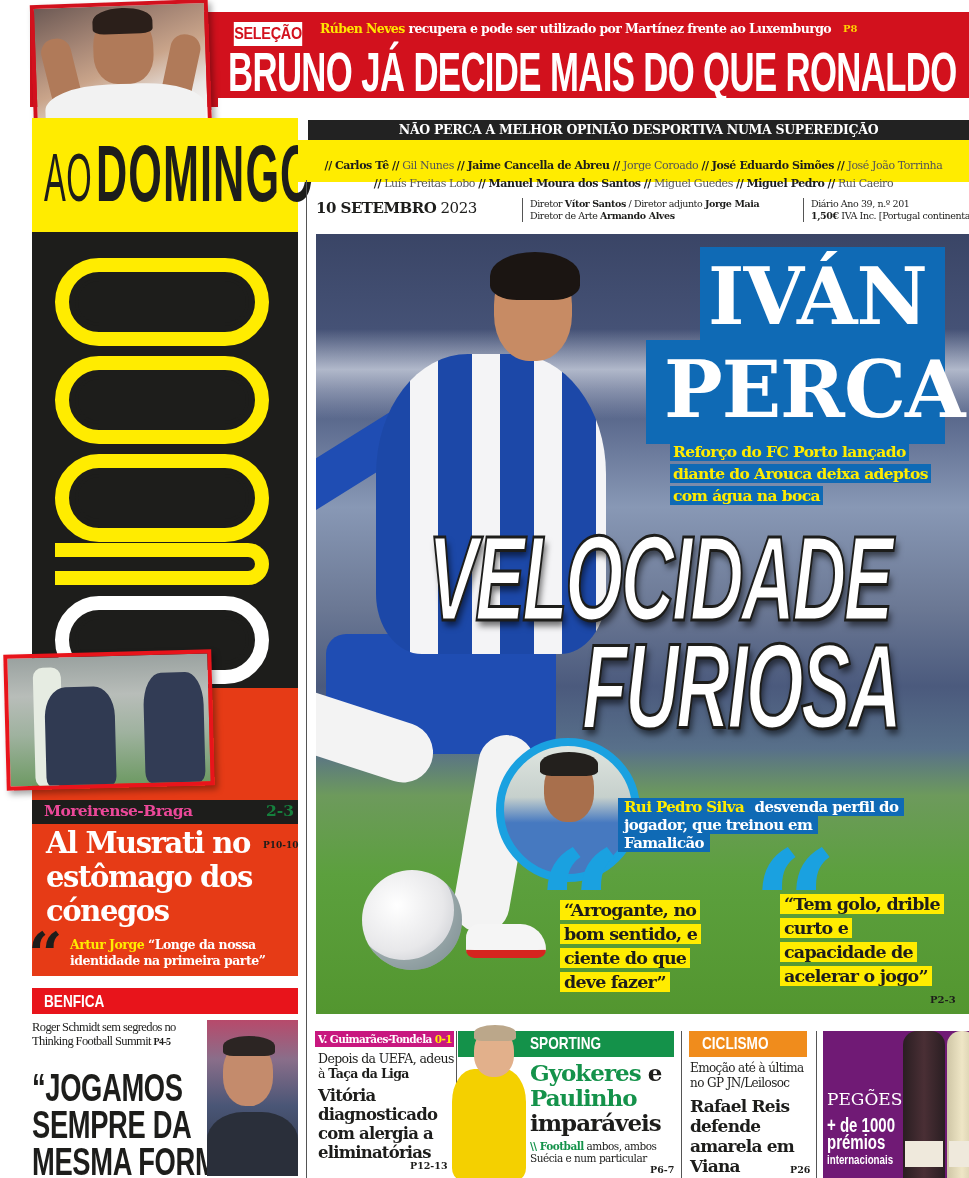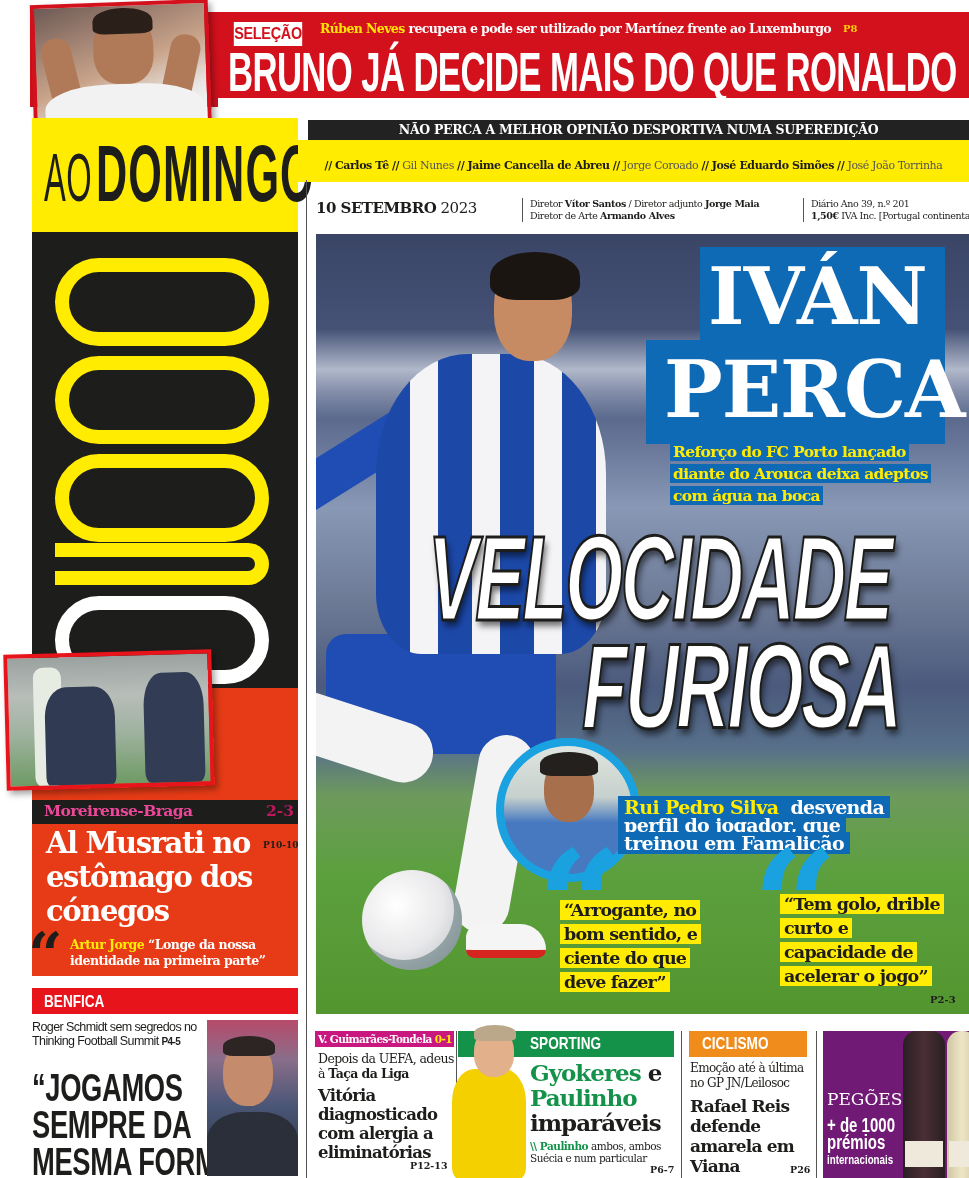--- a/index.html
+++ b/index.html
@@ -87,53 +87,53 @@
      font-size: 120px; line-height: 112px; white-space: nowrap; letter-spacing: -4px; transform: scaleX(0.62); transform-origin: left top;
      -webkit-text-stroke: 3px #1d1d1b; text-shadow: 4px 6px 8px rgba(0,0,0,0.55); }
   .furiosa { left: 582px; top: 630px; font-family: "Liberation Sans", sans-serif; font-weight: 700; font-style: italic; color: #fff;
      font-size: 120px; line-height: 112px; white-space: nowrap; letter-spacing: -4px; transform: scaleX(0.62); transform-origin: left top;
      -webkit-text-stroke: 3px #1d1d1b; text-shadow: 4px 6px 8px rgba(0,0,0,0.55); }
 
   .rps-circle { left: 496px; top: 738px; width: 144px; height: 144px; border-radius: 50%; border: 8px solid #1aa1e0; overflow: hidden;
      background: linear-gradient(180deg,#dfe5e0 0%,#c6d0cc 40%,#4679c0 60%,#4679c0 100%); }
   .rps-circle .face { position:absolute; left: 40px; top: 12px; width: 50px; height: 64px; border-radius: 45%; background: #a86f4c; }
   .rps-circle .hair { position:absolute; left: 36px; top: 6px; width: 58px; height: 24px; border-radius: 50% 50% 20% 20%; background: #23201d; }
-  .rps-caption { left: 618px; top: 798px; width: 282px; font-family: "DejaVu Serif", serif; font-weight: 700; font-size: 19px; line-height: 18px; letter-spacing: -0.6px; color: #fff; }
+  .rps-caption { left: 618px; top: 798px; width: 282px; font-family: "DejaVu Serif", serif; font-weight: 700; font-size: 15px; line-height: 18px; letter-spacing: -0.6px; color: #fff; }
   .rps-caption span { background: #0f6ab5; padding: 0 3px; -webkit-box-decoration-break: clone; box-decoration-break: clone; }
   .rps-caption .hl { color: #ffec00; }
 
   .quote-mark { font-family: "DejaVu Serif", serif; font-weight: 700; color: #1aa1e0; font-size: 150px; line-height: 150px; }
   .qm1 { left: 537px; top: 830px; }
   .qm2 { left: 752px; top: 830px; }
   .quote-box { font-family: "DejaVu Serif", serif; font-weight: 700; color: #1d1d1b; font-size: 17.5px; line-height: 24px; letter-spacing: -0.8px; }
   .quote-box span { background: #ffec00; padding: 0 4px; -webkit-box-decoration-break: clone; box-decoration-break: clone; }
   .q1 { left: 560px; top: 898px; width: 140px; }
   .q2 { left: 780px; top: 892px; width: 175px; }
   .p23 { left: 930px; top: 994px; font-size: 10px; font-weight: 700; color: #1d1d1b; font-family: "DejaVu Serif", serif; }
 
   
   .mb-photo { left: 5px; top: 652px; width: 208px; height: 136px; border: 4px solid #e8141b; transform: rotate(-1.5deg);
      background: linear-gradient(180deg,#9aa2a0 0%,#b8bdb9 30%,#9fb29f 60%,#6e9a64 100%); overflow: hidden; box-shadow: 3px 4px 6px rgba(0,0,0,0.35); }
   .mb-photo .p1 { position:absolute; left: 36px; top: 30px; width: 70px; height: 100px; border-radius: 30% 30% 10% 10%; background: #303a52; }
   .mb-photo .p2 { position:absolute; left: 135px; top: 18px; width: 60px; height: 110px; border-radius: 30% 30% 10% 10%; background: #323c55; }
   .mb-photo .p3 { position:absolute; left: 25px; top: 10px; width: 28px; height: 120px; border-radius: 10px; background: #e6ece2; }
   .mb-bar { left: 32px; top: 800px; width: 266px; height: 24px; background: #1d1d1b; }
   .mb-team { left: 44px; top: 801px; font-family: "DejaVu Serif", serif; font-weight: 700; font-size: 15.5px; color: #ec4899; letter-spacing: -0.6px; }
-  .mb-score { left: 266px; top: 801px; font-family: "DejaVu Serif", serif; font-weight: 700; font-size: 15.5px; color: #be185d; }
+  .mb-score { left: 266px; top: 801px; font-family: "DejaVu Serif", serif; font-weight: 700; font-size: 15.5px; color: #15803d; }
   .mb-red { left: 32px; top: 824px; width: 266px; height: 152px; background: #e63b16; }
   .mb-head { left: 46px; top: 826px; width: 230px; font-family: "DejaVu Serif", serif; font-weight: 700; color: #fff; font-size: 29px; line-height: 34px; letter-spacing: -1.4px; }
   .mb-page { left: 263px; top: 840px; font-size: 9px; font-weight: 700; color: #1d1d1b; font-family: "DejaVu Serif", serif; }
   .mb-qm { left: 28px; top: 924px; font-family: "DejaVu Serif", serif; font-weight: 700; color: #1d1d1b; font-size: 60px; line-height: 60px; }
   .mb-quote { left: 70px; top: 937px; width: 225px; font-family: "DejaVu Serif", serif; font-weight: 700; color: #fff; font-size: 12.5px; line-height: 16px; letter-spacing: -0.5px; }
   .mb-quote .hl { color: #ffec00; }
 
   
   .benfica-bar { left: 32px; top: 988px; width: 266px; height: 26px; background: #e8141b; }
   .benfica-label { left: 44px; top: 992px; font-family: "Liberation Sans", sans-serif; font-weight: 700; font-size: 17px; color: #fff; transform: scaleX(0.8); transform-origin: left; }
-  .benfica-sub { left: 32px; top: 1020px; width: 175px; font-family: Liberation Sans, sans-serif; font-size: 12.5px; line-height: 14px; letter-spacing: -0.6px; color: #1d1d1b; }
+  .benfica-sub { left: 32px; top: 1020px; width: 175px; font-family: Liberation Serif, serif; font-size: 12.5px; line-height: 14px; letter-spacing: -0.6px; color: #1d1d1b; }
   .benfica-sub b { font-size: 10px; }
   .benfica-head { left: 32px; top: 1070px; font-family: "Liberation Sans", sans-serif; font-weight: 700; font-size: 38px; line-height: 37px; color: #1d1d1b;
      transform: scaleX(0.72); transform-origin: left top; white-space: nowrap; letter-spacing: -0.5px; }
   .schmidt-photo { left: 207px; top: 1020px; width: 91px; height: 156px; background: linear-gradient(180deg,#b74a6b 0%,#8a6e8a 25%,#4a5676 55%,#2a3142 100%); overflow:hidden; }
   .schmidt-photo .head { position:absolute; left: 16px; top: 22px; width: 50px; height: 64px; border-radius: 45%; background: #c48b6c; }
   .schmidt-photo .hair { position:absolute; left: 16px; top: 16px; width: 52px; height: 20px; border-radius: 50% 50% 20% 20%; background: #2c2523; }
   .schmidt-photo .body { position:absolute; left: 0; top: 92px; width: 91px; height: 70px; border-radius: 40% 40% 0 0; background: #2a2f3a; }
 
   .vdivider { position:absolute; width: 1px; background: #555; }
 
@@ -204,20 +204,27 @@
 <div class="abs superedicao-bar">NÃO PERCA A MELHOR OPINIÃO DESPORTIVA NUMA SUPEREDIÇÃO</div>
 <div class="abs columnists">
   <div>
     <span class="sep">//</span> <b>Carlos Tê</b>
     <span class="sep">//</span> <span>Gil Nunes</span>
     <span class="sep">//</span> <b>Jaime Cancella de Abreu</b>
     <span class="sep">//</span> <span>Jorge Coroado</span>
     <span class="sep">//</span> <b>José Eduardo Simões</b>
     <span class="sep">//</span> <span>José João Torrinha</span>
   </div>
+  <div>
+    <span class="sep">//</span> <span>Luís Freitas Lobo</span>
+    <span class="sep">//</span> <b>Manuel Moura dos Santos</b>
+    <span class="sep">//</span> <span>Miguel Guedes</span>
+    <span class="sep">//</span> <b>Miguel Pedro</b>
+    <span class="sep">//</span> <span>Rui Caeiro</span>
+  </div>
 </div>
 
 <div class="abs date"><b>10 SETEMBRO</b><span> 2023</span></div>
 <div class="abs staff">
   <div><span>Diretor </span><b>Vítor Santos</b><span> / Diretor adjunto </span><b>Jorge Maia</b></div>
   <div><span>Diretor de Arte </span><b>Armando Alves</b></div>
 </div>
 <div class="abs issue">
   <div>Diário Ano 39, n.º 201</div>
   <div><b>1,50€</b><span> IVA Inc. [Portugal continental]</span></div>
@@ -307,21 +314,21 @@
 <div class="abs vg-page">P12-13</div>
 
 <div class="abs sp-bar"></div>
 <div class="abs sp-player">
   <div class="body"></div>
   <div class="head"></div>
   <div class="hair"></div>
 </div>
 <div class="abs sp-label">SPORTING</div>
 <div class="abs sp-head"><span class="gr">Gyokeres</span><span> e </span><span class="gr">Paulinho</span><span> imparáveis</span></div>
-<div class="abs sp-sub"><span class="gr">\\ Paulinho</span><span> ambos, ambos Suécia e num particular</span></div>
+<div class="abs sp-sub"><span class="gr">\\ Football</span><span> ambos, ambos Suécia e num particular</span></div>
 <div class="abs sp-page">P6-7</div>
 
 <div class="abs ci-bar"></div>
 <div class="abs ci-label">CICLISMO</div>
 <div class="abs ci-sub">Emoção até à última no GP JN/Leilosoc</div>
 <div class="abs ci-head">Rafael Reis defende amarela em Viana</div>
 <div class="abs ci-page">P26</div>
 
 <div class="abs ad">
   <div class="bottle1"></div>

